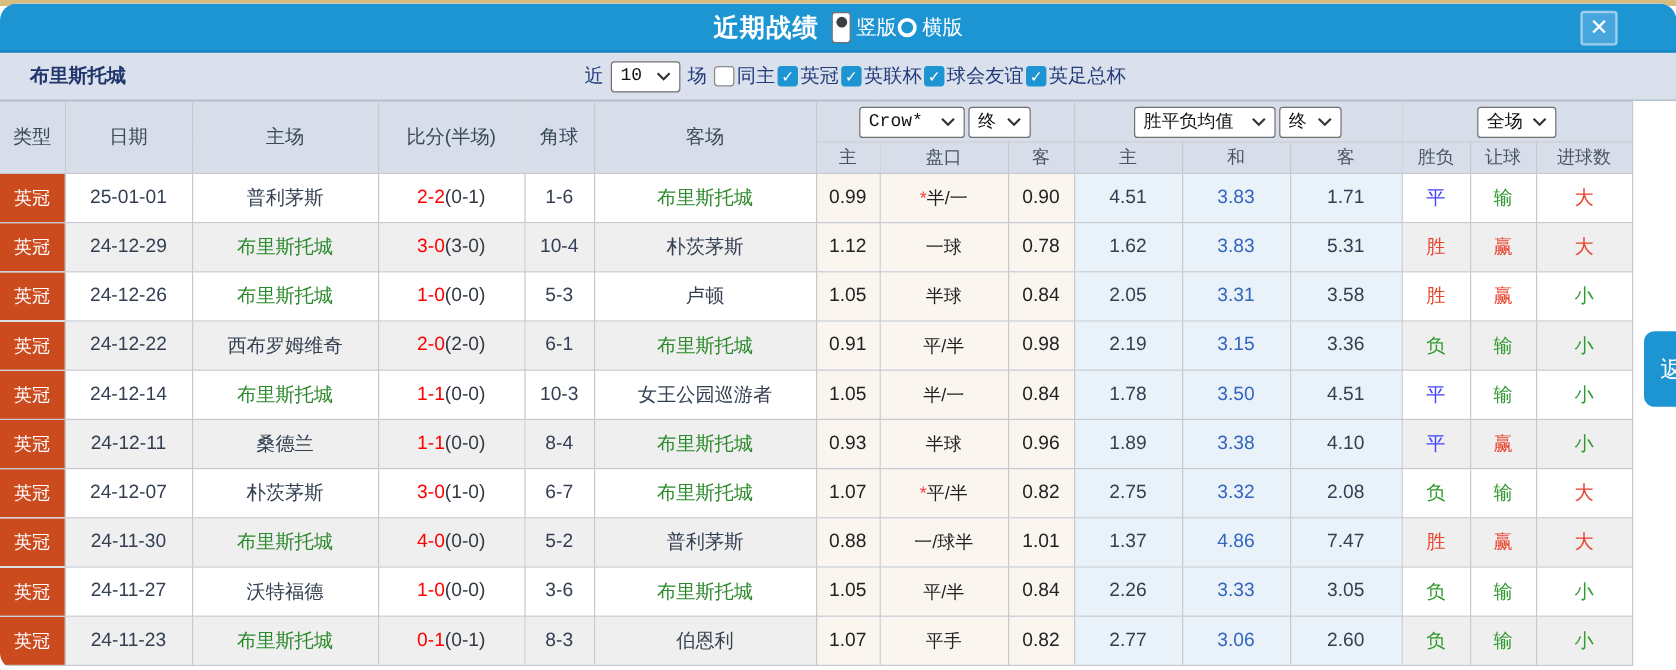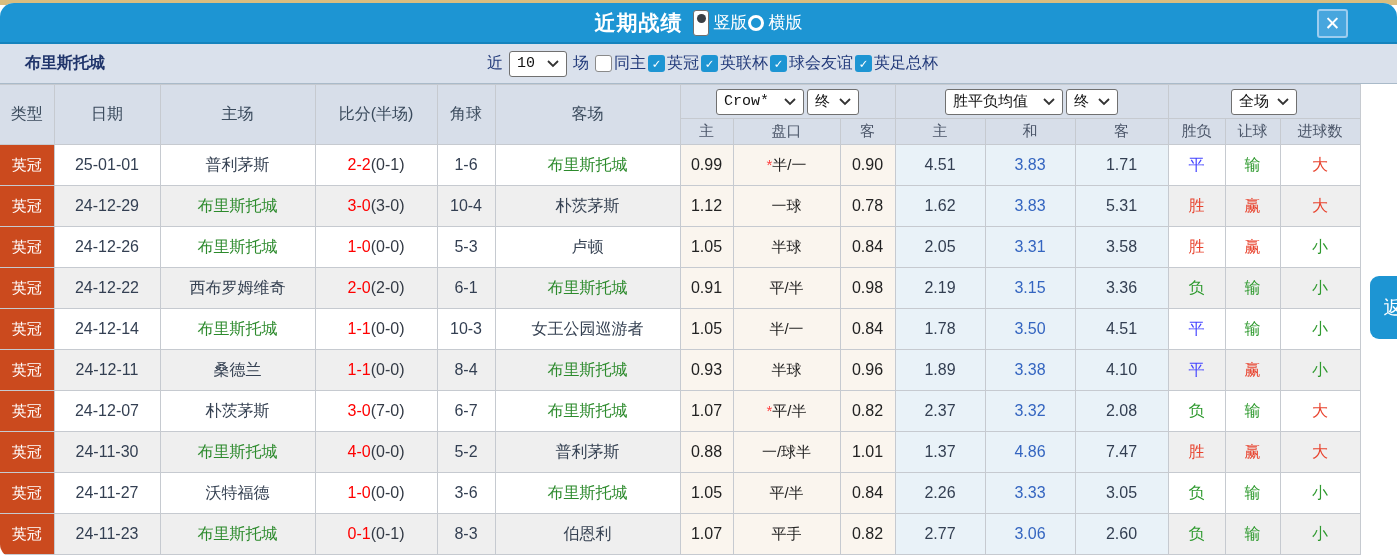--- a/index.html
+++ b/index.html
@@ -95,21 +95,21 @@
     <span class="team-name">布里斯托城</span>
     <span class="filter-controls">
       <span class="f-label">近</span>
       <span class="sel" style="width:58px;">
         <span>10</span>
         <svg class="chev" width="12" height="8" viewBox="0 0 12 8">
             <path d="M1 1 L6 6 L11 1" stroke="#333" stroke-width="1.8" fill="none"></path>
           </svg>
       </span>
       <span class="f-label">场</span>
-      <span id="filter-checkboxes" style="display:inline-flex;align-items:flex-start;gap:2px;font-family:Liberation Mono, monospace;">
+      <span id="filter-checkboxes" style="display:inline-flex;align-items:flex-start;gap:2px;">
           <label class="cb-item">
             <span class="cb off"></span>
             <span class="f-label">同主</span>
           </label>
           <label class="cb-item">
             <span class="cb on">✓</span>
             <span class="f-label">英冠</span>
           </label>
           <label class="cb-item">
             <span class="cb on">✓</span>
@@ -308,27 +308,27 @@
           <td class="g2 mid">3.38</td>
           <td class="g2">4.10</td>
           <td class="res-draw">平</td>
           <td class="res-win">赢</td>
           <td class="res-lose">小</td>
         </tr>
         <tr>
           <td class="c-type">英冠</td>
           <td>24-12-07</td>
           <td class="c-team ">朴茨茅斯</td>
-          <td><span class="score">3-0</span><span class="half">(7-0)</span></td>
+          <td><span class="score">3-0</span><span class="half">(1-0)</span></td>
           <td>6-7</td>
           <td class="c-team focus">布里斯托城</td>
           <td class="g1">1.07</td>
           <td class="g1 c-pan"><span class="star">*</span>平/半</td>
           <td class="g1">0.82</td>
-          <td class="g2">2.37</td>
+          <td class="g2">2.75</td>
           <td class="g2 mid">3.32</td>
           <td class="g2">2.08</td>
           <td class="res-lose">负</td>
           <td class="res-lose">输</td>
           <td class="res-win">大</td>
         </tr>
         <tr>
           <td class="c-type">英冠</td>
           <td>24-11-30</td>
           <td class="c-team focus">布里斯托城</td>

